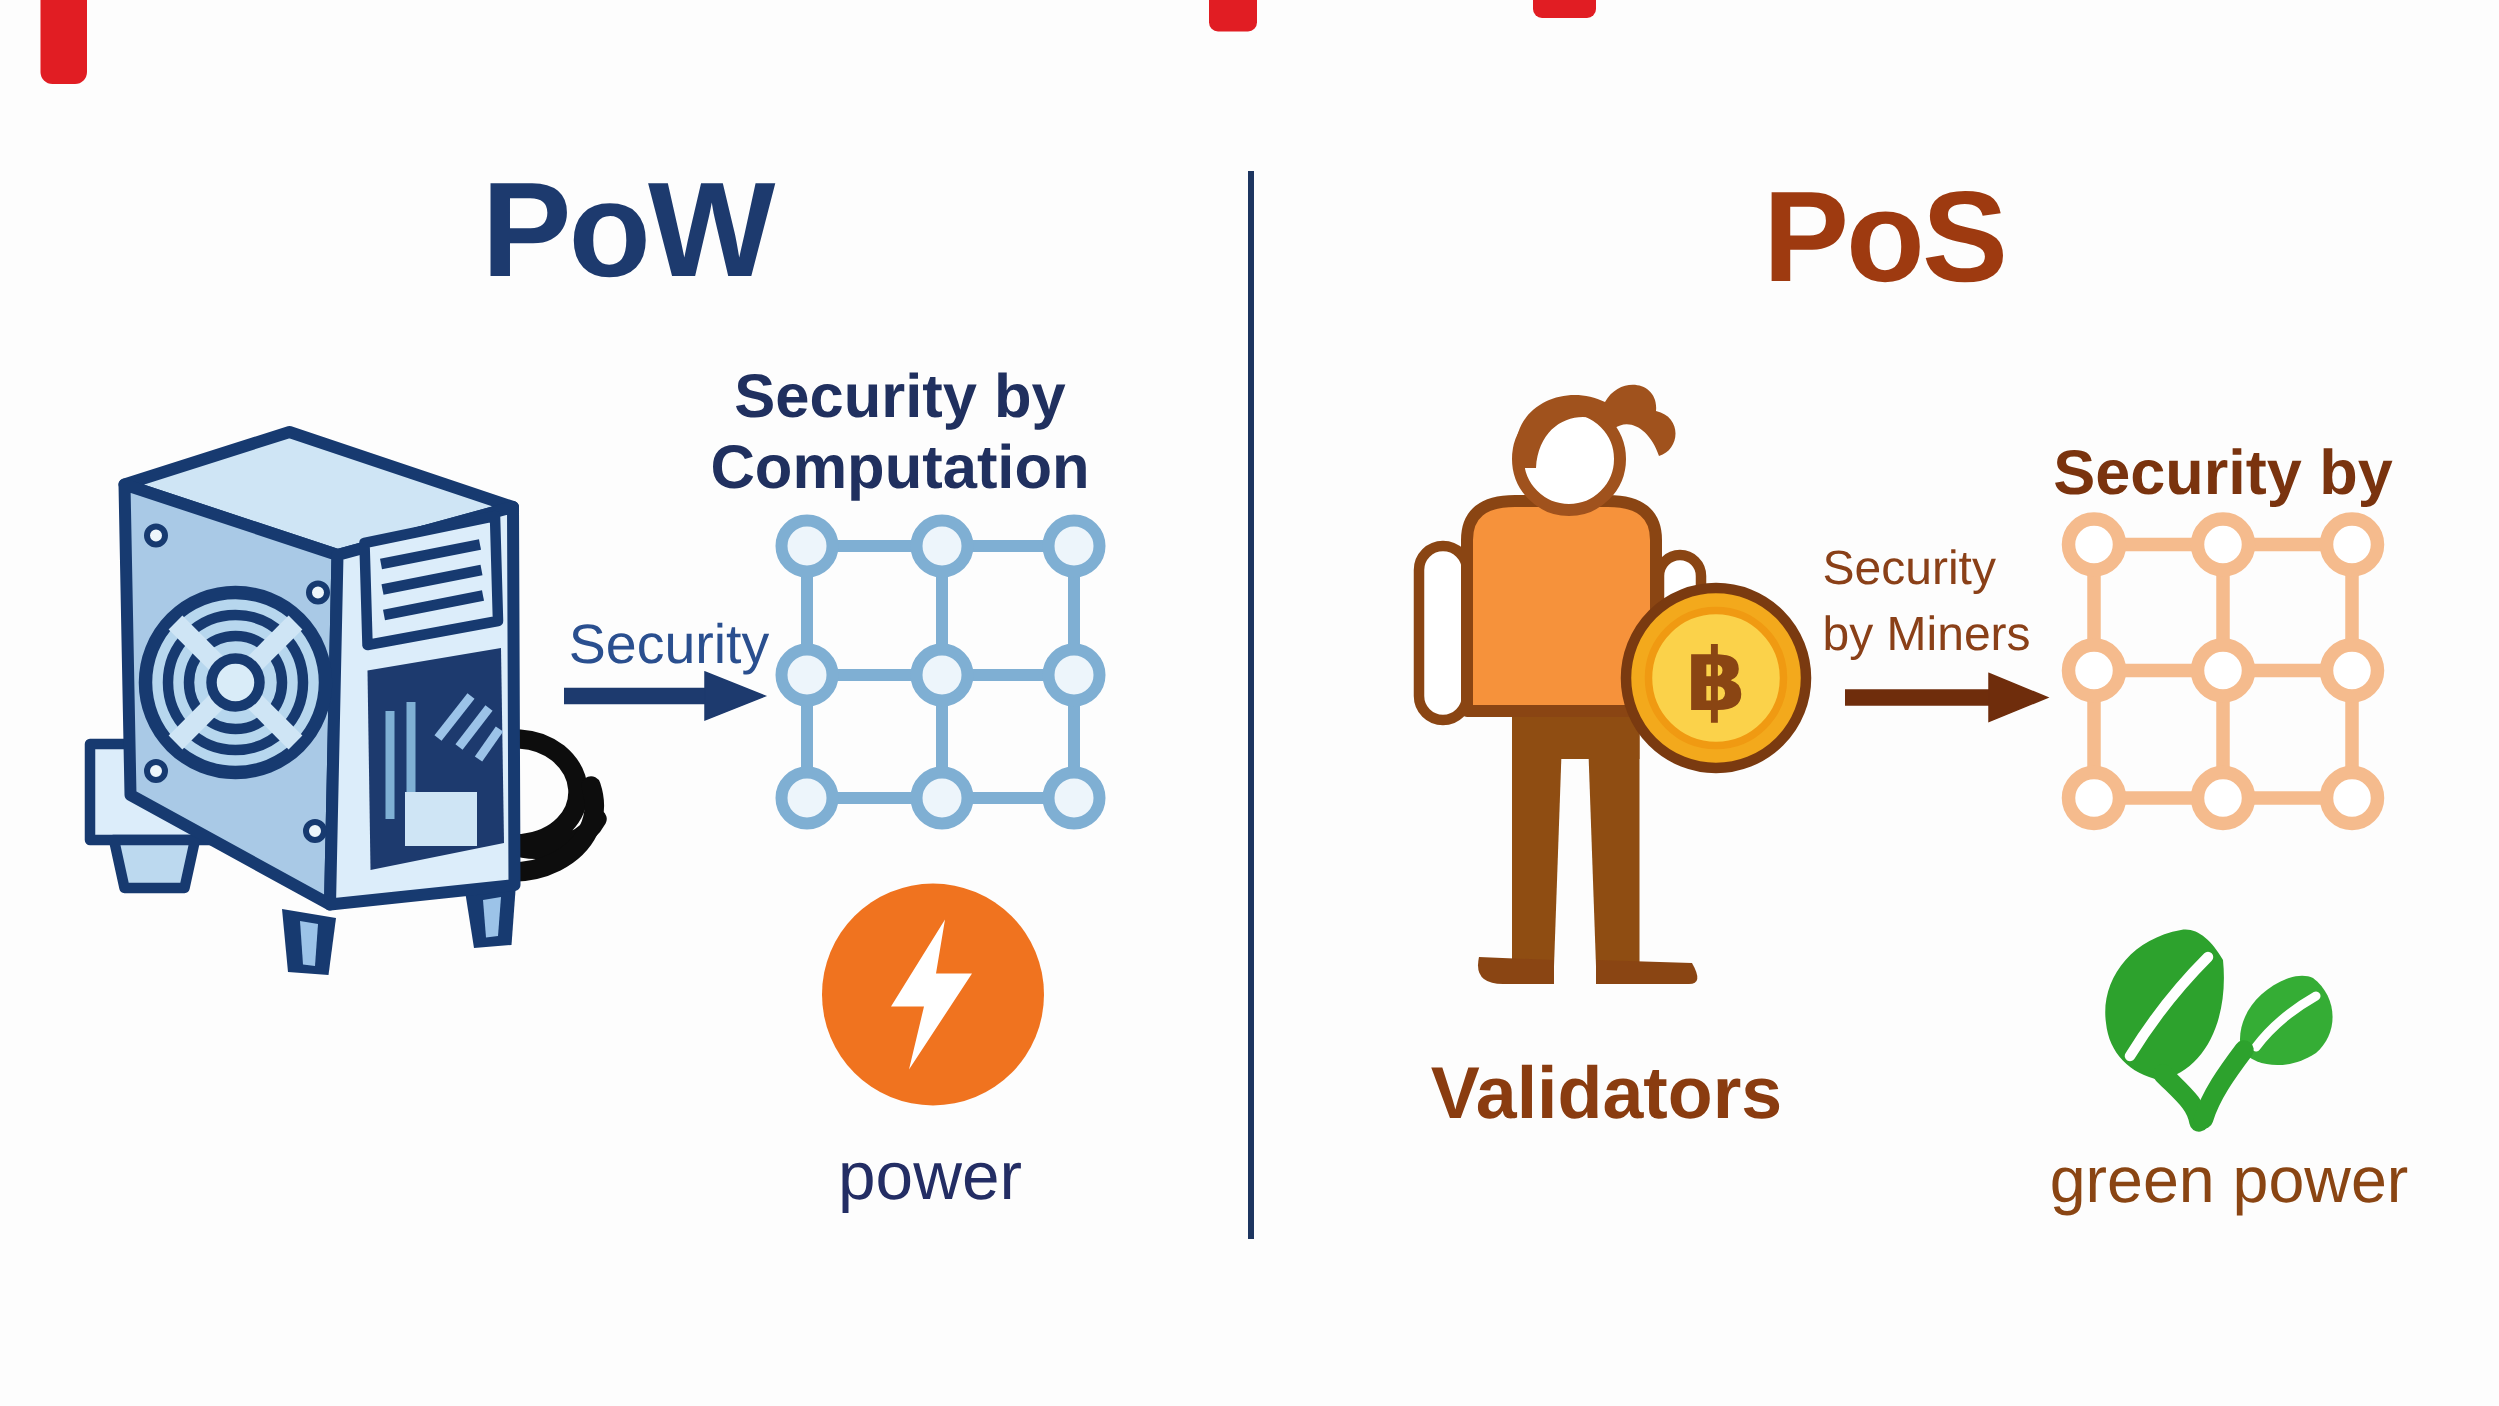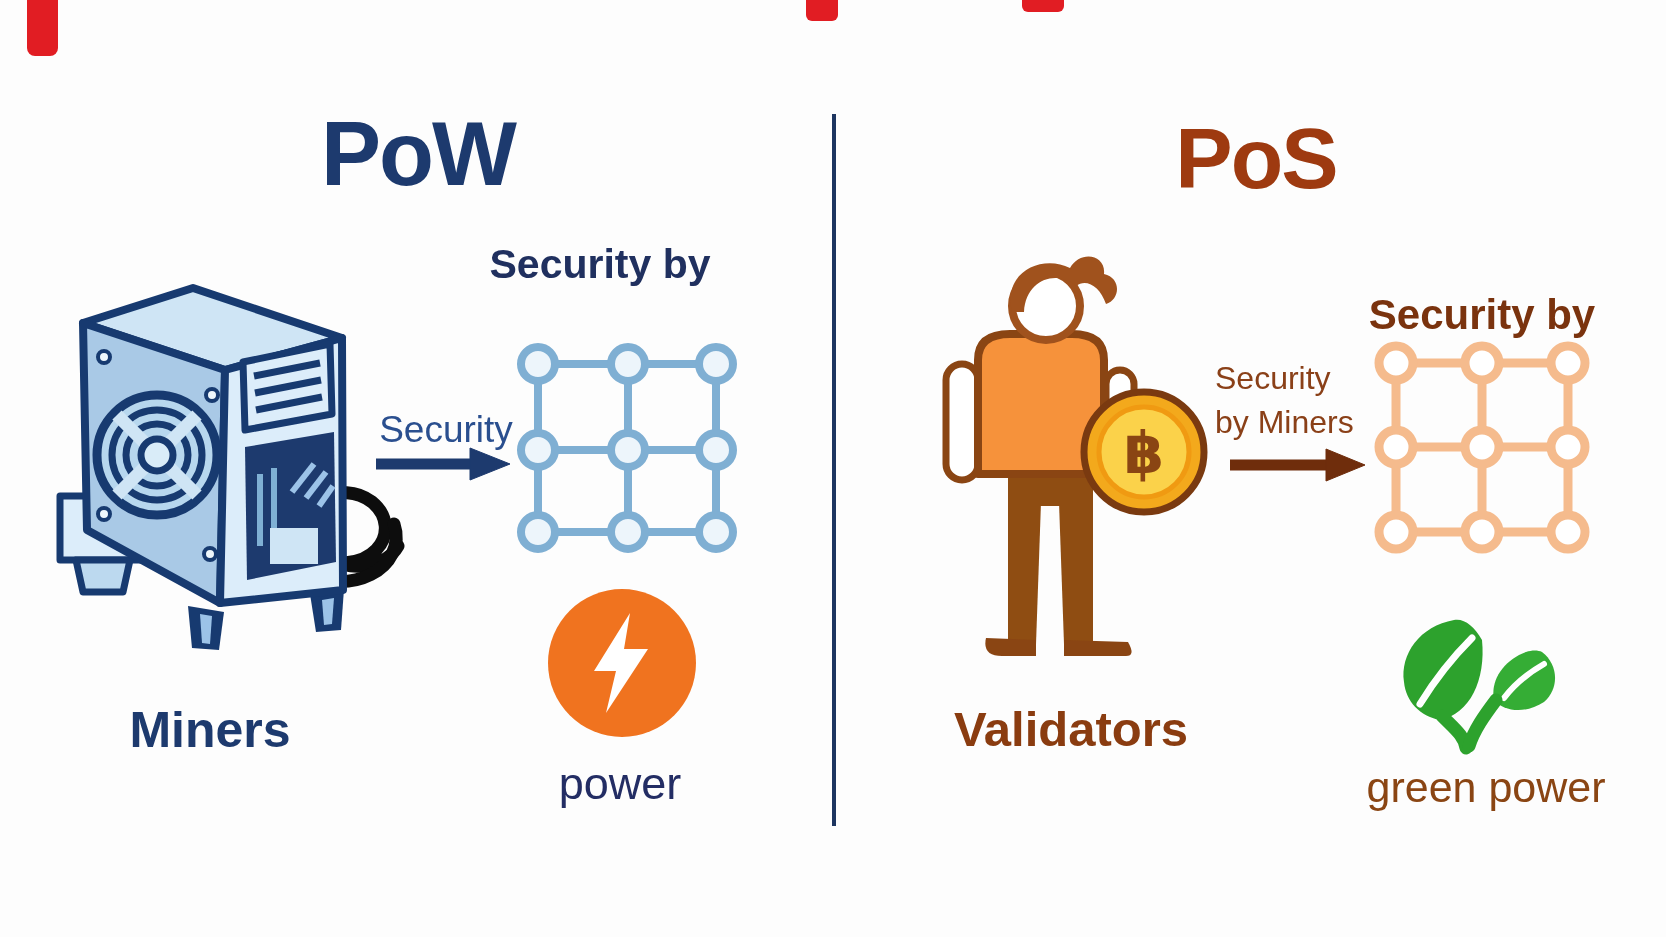--- a/index.html
+++ b/index.html
@@ -63,20 +63,21 @@
   <div class="abs red-mark m1"></div>
   <div class="abs red-mark m2"></div>
   <div class="abs red-mark m3"></div>
 
   <div class="abs divider"></div>
 
   <div class="abs centered big-title pow-title">PoW</div>
 
   <div class="abs centered sec-heading pow-heading">
     <div>Security by</div>
+    <div>Computation</div>
   </div>
 
   <svg class="abs" style="left:42px;top:262px;" width="360" height="400" viewBox="0 0 360 400">
 
     <path d="M18,234 h32 v36 h60 v28 h-92 Z" fill="#dcedfa" stroke="#173a70" stroke-width="7" stroke-linejoin="round"></path>
     <path d="M34,298 h54 l-7,32 h-40 Z" fill="#bcd9ef" stroke="#173a70" stroke-width="7" stroke-linejoin="round"></path>
 
     <path d="M262,292 C330,322 364,268 330,240 C298,216 254,242 272,278 C290,314 342,310 356,284" fill="none" stroke="#0d0d0d" stroke-width="13" stroke-linecap="round"></path>
     <path d="M250,306 C310,340 366,304 352,262" fill="none" stroke="#0d0d0d" stroke-width="13" stroke-linecap="round"></path>
 
@@ -156,21 +157,20 @@
 
   <svg class="abs" style="left:546px;top:587px;" width="152" height="152" viewBox="0 0 152 152">
     <circle cx="76" cy="76" r="74" class="energy-circle"></circle>
     <polygon points="84,26 48,84 70,84 60,126 102,62 78,62" fill="#ffffff"></polygon>
   </svg>
 
   <div class="abs centered caption power-caption">
     <div>power</div>
   </div>
 
-  <div class="abs centered big-label miners-label">Miners</div>
 
   <div class="abs centered big-title pos-title">PoS</div>
 
   <div class="abs centered sec-heading pos-heading">Security by</div>
 
   <svg class="abs" style="left:930px;top:242px;" width="290" height="420" viewBox="0 0 290 420">
 
     <rect x="16" y="122" width="32" height="116" rx="16" fill="#ffffff" stroke="#8a4513" stroke-width="7"></rect>
 
     <rect x="176" y="128" width="28" height="96" rx="14" fill="#ffffff" stroke="#8a4513" stroke-width="7"></rect>

